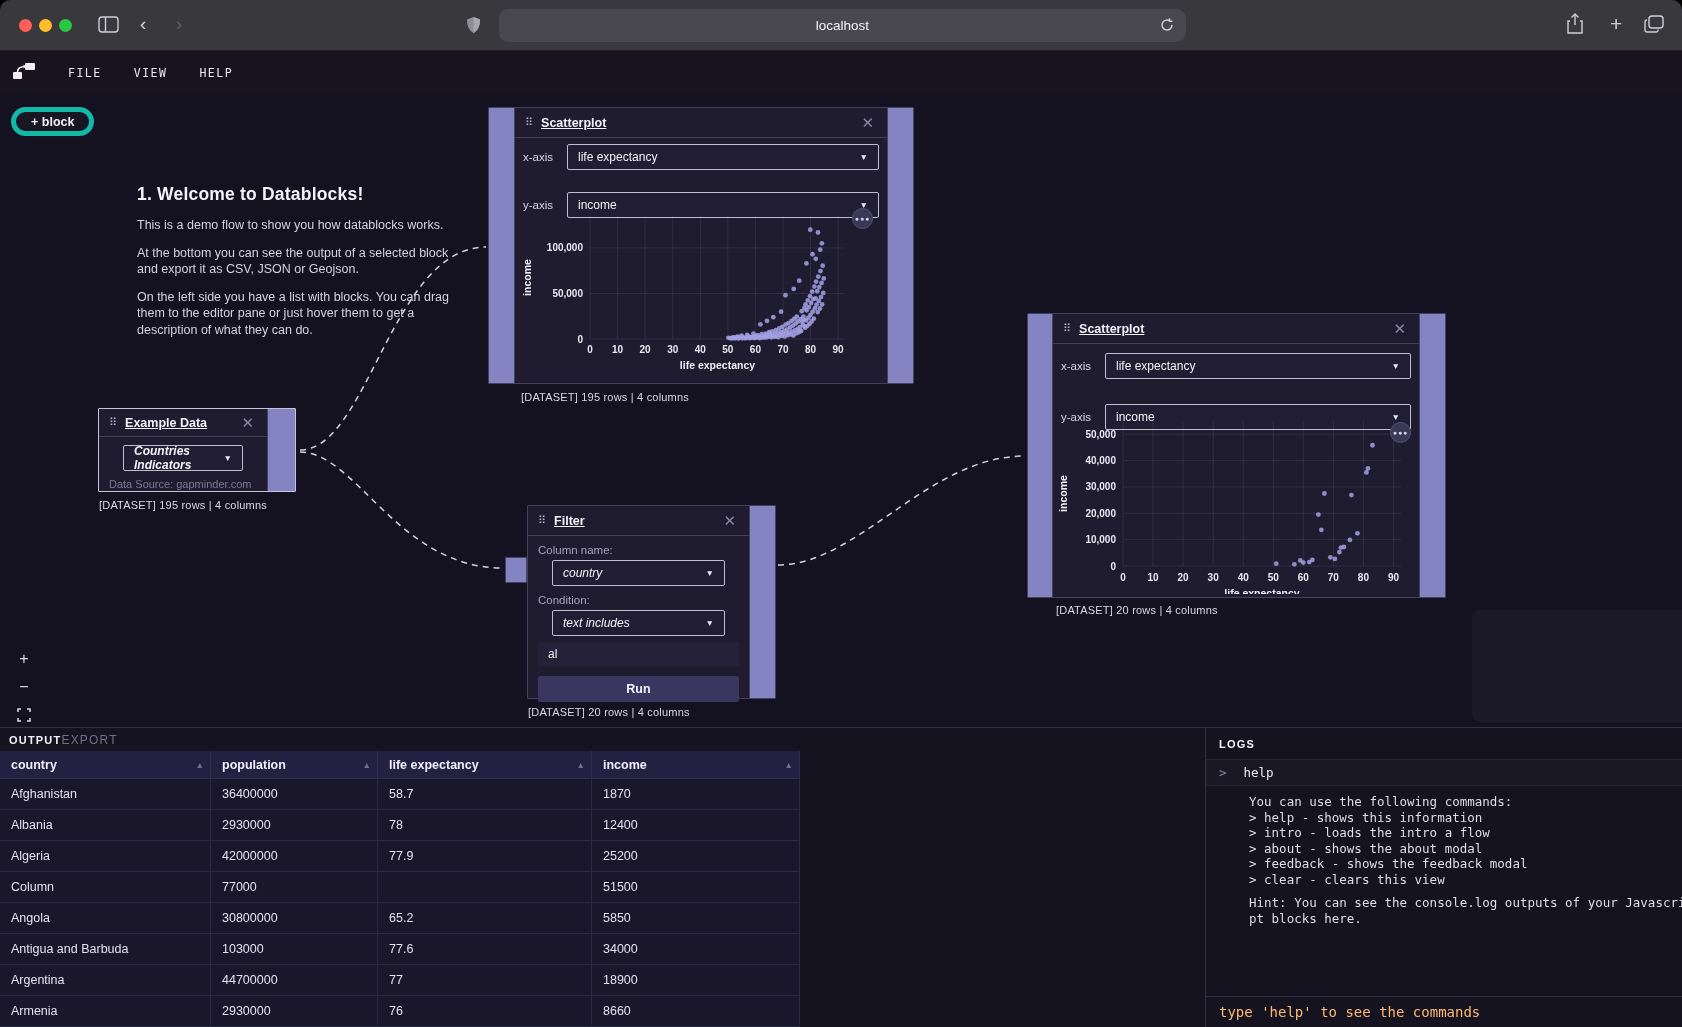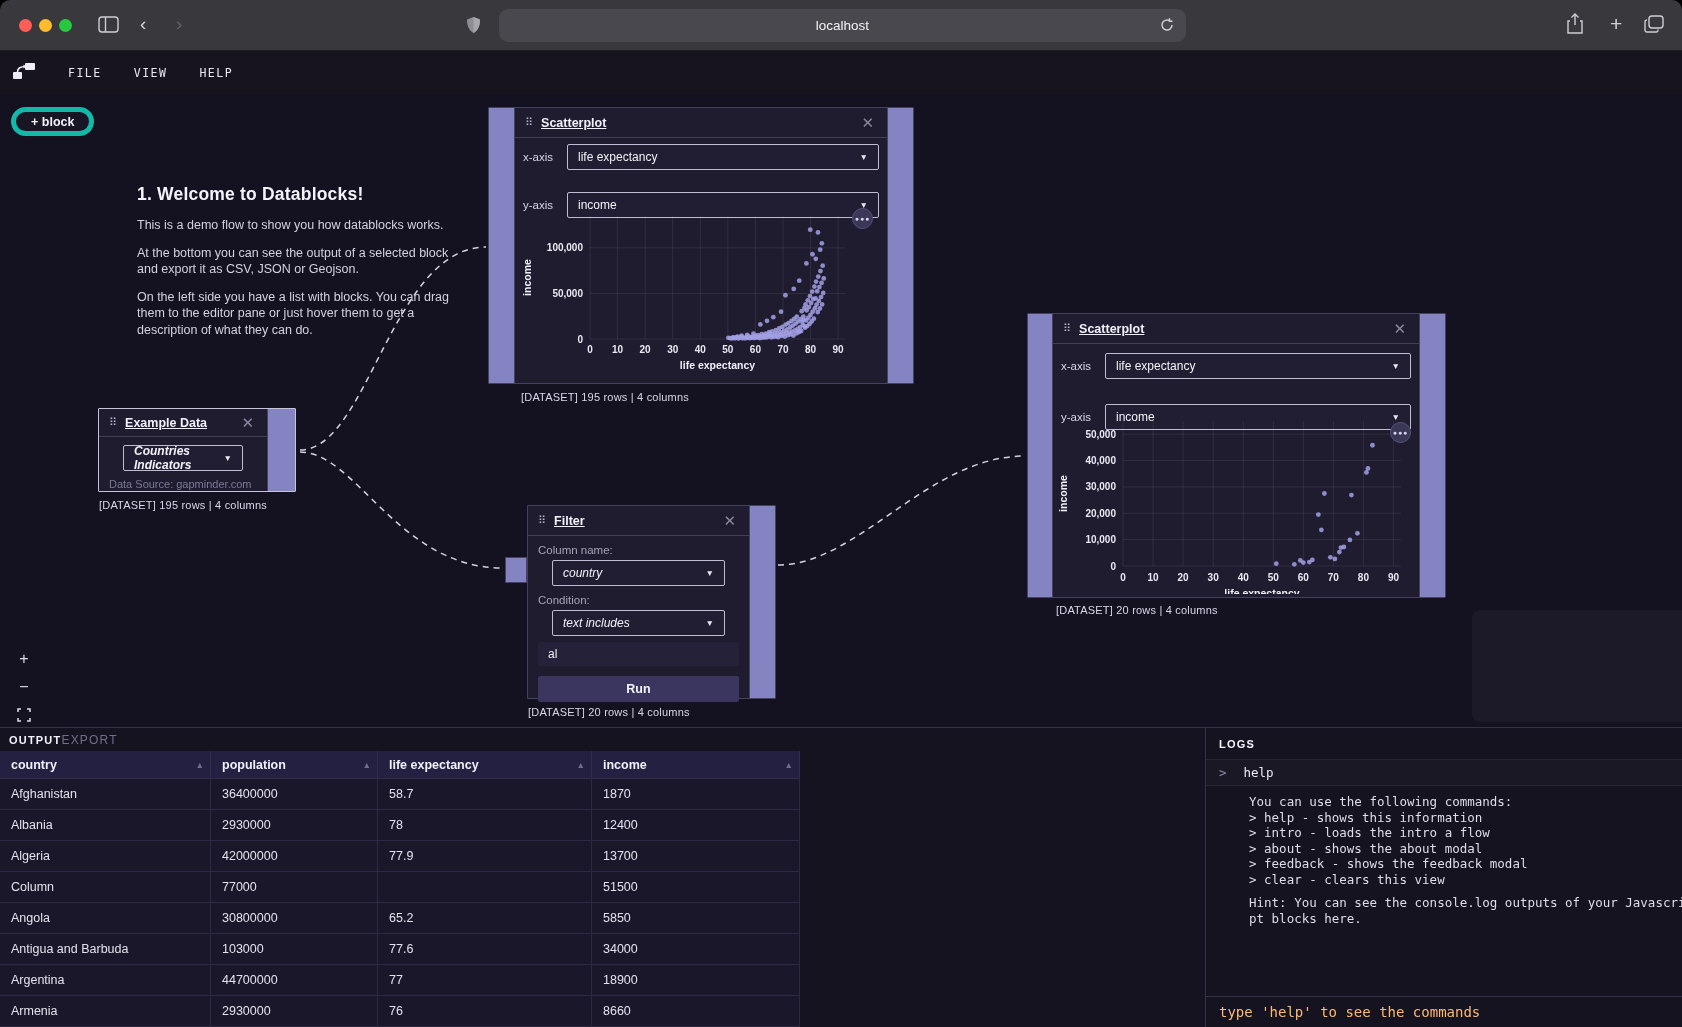--- a/index.html
+++ b/index.html
@@ -562,21 +562,21 @@
           <div class="td">36400000</div>
           <div class="td">58.7</div>
           <div class="td">1870</div>
           <div class="td">Albania</div>
           <div class="td">2930000</div>
           <div class="td">78</div>
           <div class="td">12400</div>
           <div class="td">Algeria</div>
           <div class="td">42000000</div>
           <div class="td">77.9</div>
-          <div class="td">13700</div>
+          <div class="td">25200</div>
           <div class="td">Column</div>
           <div class="td">77000</div>
           <div class="td"></div>
           <div class="td">51500</div>
           <div class="td">Angola</div>
           <div class="td">30800000</div>
           <div class="td">65.2</div>
           <div class="td">5850</div>
           <div class="td">Antigua and Barbuda</div>
           <div class="td">103000</div>

